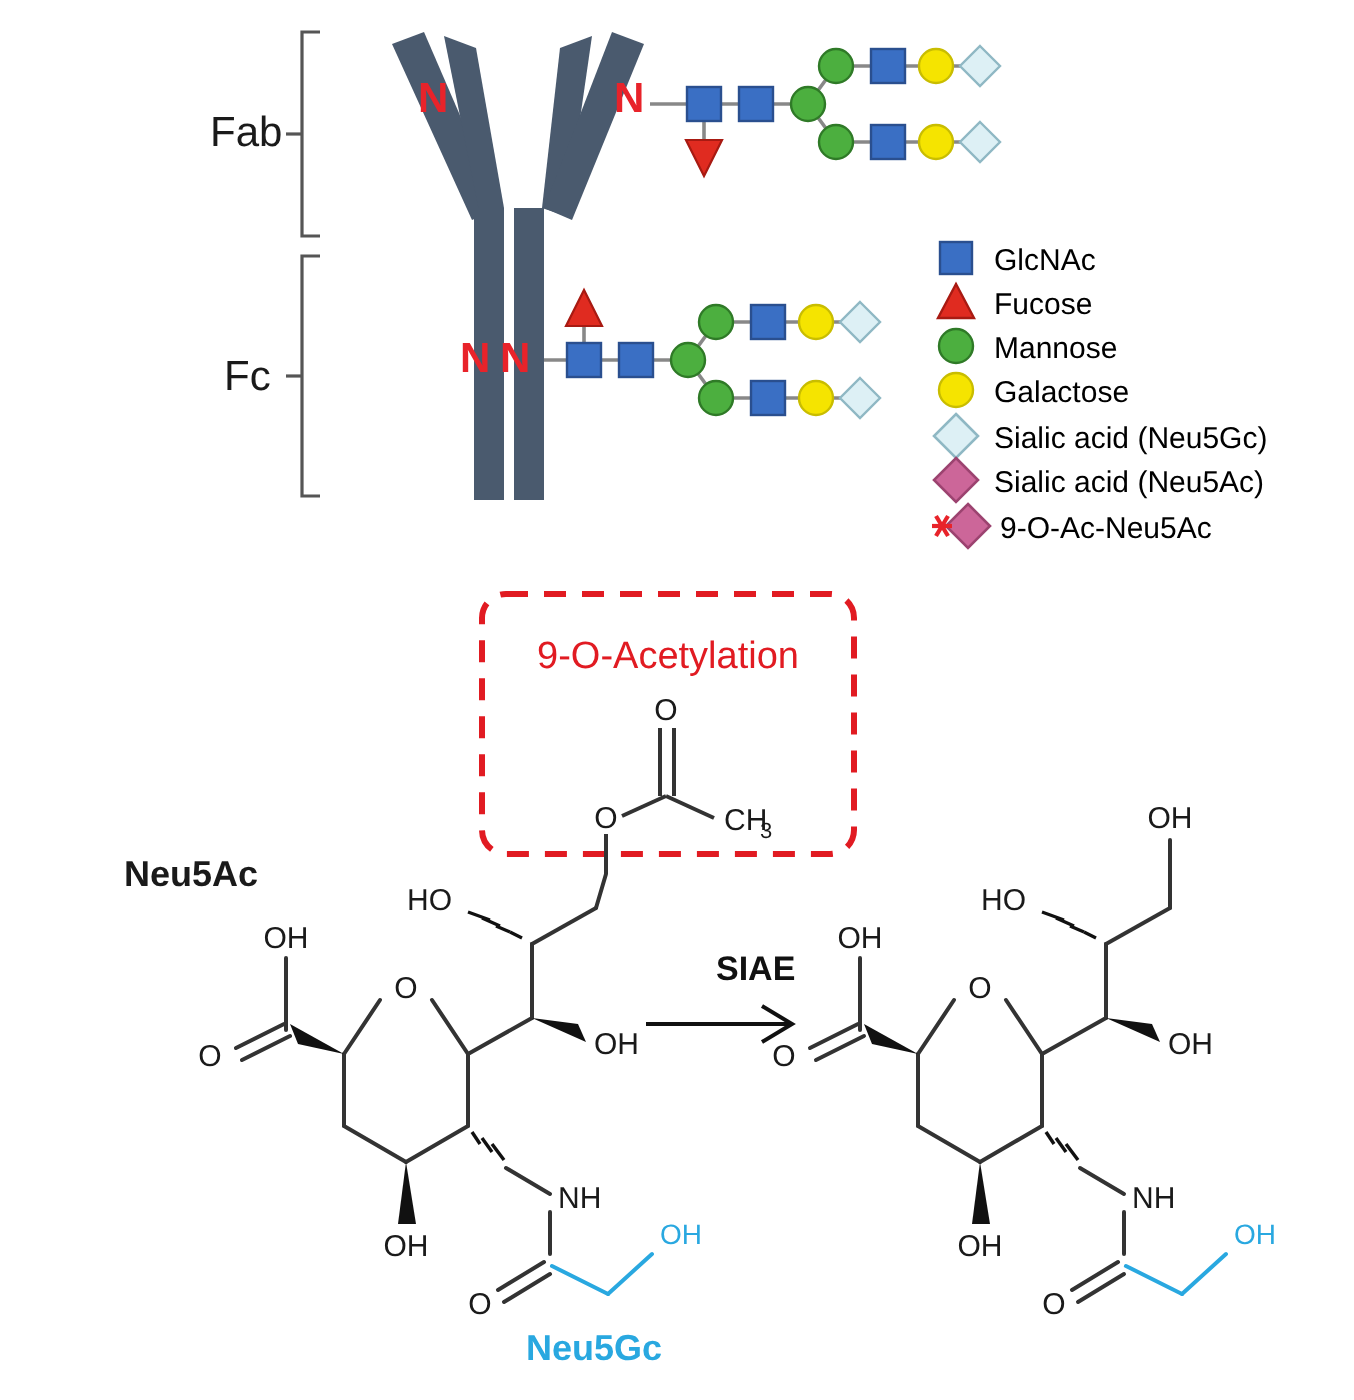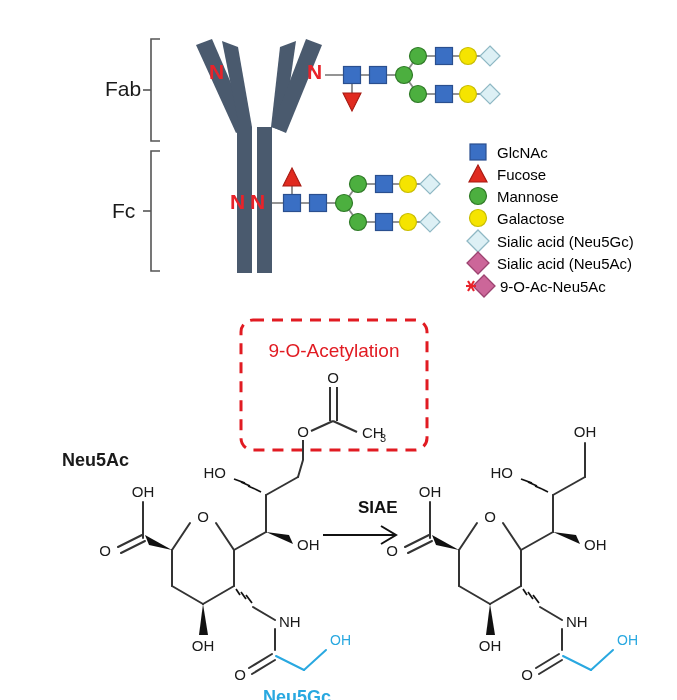--- a/index.html
+++ b/index.html
@@ -14,21 +14,20 @@
     position: relative;
     overflow: hidden;
     font-family: "Liberation Sans", sans-serif;
     color: #1a1a1a;
   }
   #figure-root {
     position: absolute;
     left: 0; top: 0;
     width: 677px;
     height: 624px;
-    margin-top: 23px;
   }
   svg.layer {
     position: absolute;
     left: 0; top: 0;
     width: 677px;
     height: 700px;
     overflow: visible;
   }
   .txt {
     font-family: "Liberation Sans", sans-serif;

